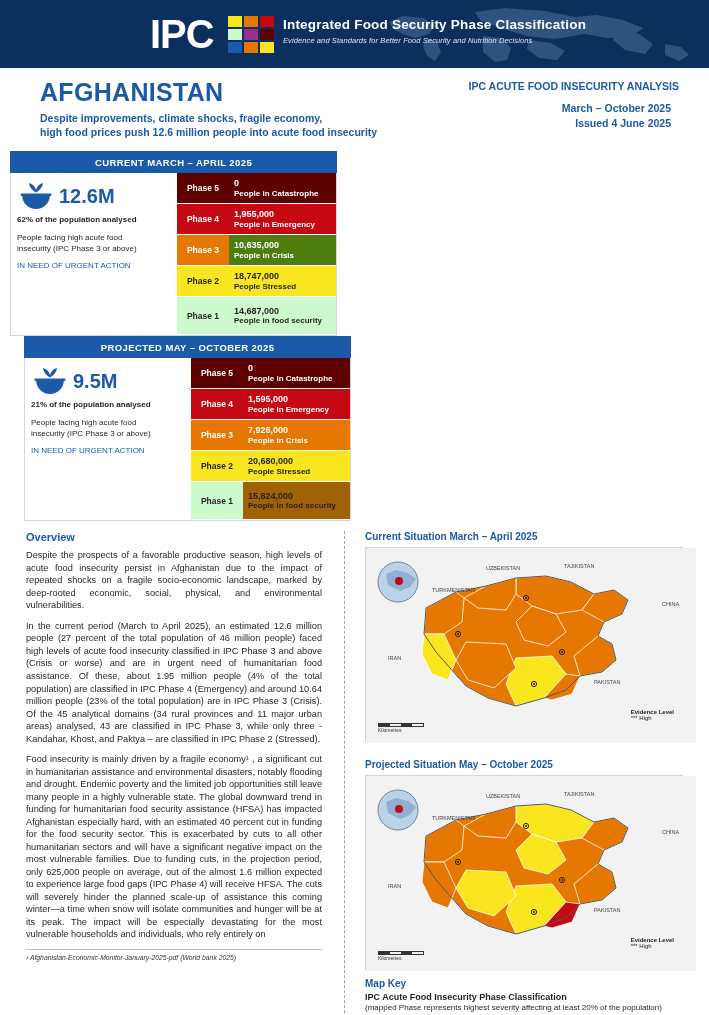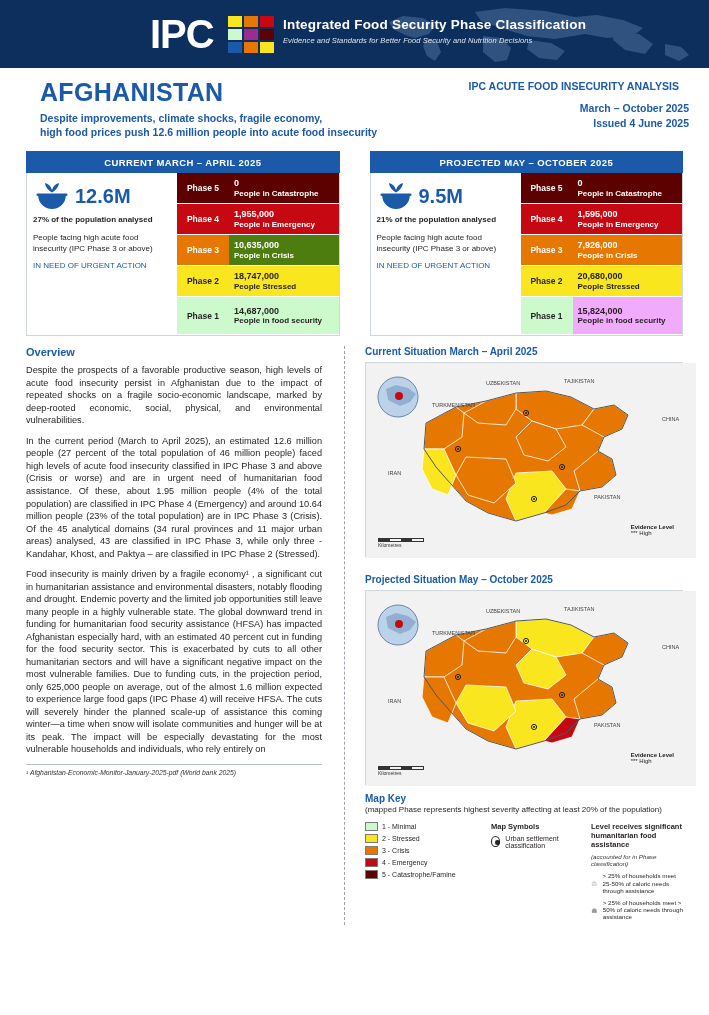--- a/index.html
+++ b/index.html
@@ -39,45 +39,45 @@
 
   
   .titleband { position:relative; padding:10px 30px 12px 40px;border-radius:26px; }
   .country { font-size:25px; font-weight:bold; color:#1b5aa8; letter-spacing:.3px; }
   .tagline { margin-top:4px; font-size:10.5px; font-weight:bold; color:#1b5aa8; line-height:1.35; }
   .analysis-type {
     position:absolute; right:30px; top:12px; text-align:right;
     font-size:10.5px; font-weight:bold; color:#1b5aa8;
   }
   .analysis-dates {
-    position:absolute; right:20px; top:33px; text-align:right;
+    position:absolute; right:38px; top:33px; text-align:right;
     font-size:10.5px; font-weight:bold; color:#1b5aa8; line-height:1.45;
   }
 
   
-  .panels { display:flex; gap:16px; padding:0 26px; position:relative; }
+  .panels { display:flex; gap:0; padding:0 10px; position:relative;flex-direction:column; }
   .panel { width:327px; }
   .panel.right { margin-left:14px; }
   .panel-head {
     background:#1b5aa8; color:#fff; font-size:9.5px; font-weight:bold;
     text-align:center; padding:5px 0 4px; letter-spacing:.4px;
     border:1px solid #1b5aa8;
   }
   .panel-body { display:flex; border:1px solid #cfd6de; border-top:none; }
   .panel-left {
     width:150px; padding:8px 6px 8px 6px; background:#fff;
   }
   .bigrow { display:flex; align-items:center; gap:4px; }
   .bowl { width:38px; height:30px; }
   .bignum { font-size:20px; font-weight:bold; color:#1b5aa8; }
   .pctline { font-size:8px; font-weight:bold; color:#231f20; margin-top:4px; line-height:1.3; }
   .facing { font-size:8px; color:#231f20; margin-top:7px; line-height:1.35; }
   .urgent { font-size:8px; color:#1b5aa8; font-weight:normal; margin-top:7px; line-height:1.35; }
 
-  .phasetable { flex:1; display:flex; flex-direction:column; }
+  .phasetable { flex:1; display:flex; flex-direction:column;margin-left:16px; }
   .prow { display:flex; align-items:stretch; min-height:31px; }
   .plabel {
     width:52px; font-size:8.5px; font-weight:bold; color:#fff;
     display:flex; align-items:center; justify-content:center;
     border-bottom:1px solid #fff;
   }
   .pvals {
     flex:1; padding:3px 5px; border-bottom:1px solid #fff;
     display:flex; flex-direction:column; justify-content:center;
   }
@@ -178,21 +178,21 @@
       <div class="panel-body">
         <div class="panel-left">
           <div class="bigrow">
             <svg class="bowl" viewBox="0 0 44 34">
               <path d="M6,16 h32 a16,16 0 0 1 -32,0 z" fill="#1b5aa8"></path>
               <rect x="4" y="14" width="36" height="3" rx="1.5" fill="#1b5aa8"></rect>
               <path d="M22,13 c-5,-3 -8,-7 -8,-11 c4,1 7,4 8,8 c1,-4 4,-7 8,-8 c0,4 -3,8 -8,11 z" fill="#1b5aa8"></path>
             </svg>
             <div class="bignum">12.6M</div>
           </div>
-          <div class="pctline">27% of the population analysed</div>
+          <div class="pctline">62% of the population analysed</div>
           <div class="facing">People facing high acute food insecurity (IPC Phase 3 or above)</div>
           <div class="urgent">IN NEED OF URGENT ACTION</div>
         </div>
         <div class="phasetable">
           <div class="prow">
             <div class="plabel" style="background:#5d0000;color:#fff">Phase 5</div>
             <div class="pvals" style="background:#5d0000;color:#fff">
               <div class="pnum">0</div>
               <div class="pdesc">People in Catastrophe</div>
             </div>
@@ -269,21 +269,21 @@
           </div>
           <div class="prow">
             <div class="plabel" style="background:#fae61e;color:#231f20">Phase 2</div>
             <div class="pvals" style="background:#fae61e;color:#231f20">
               <div class="pnum">20,680,000</div>
               <div class="pdesc">People Stressed</div>
             </div>
           </div>
           <div class="prow" style="min-height:38px">
             <div class="plabel" style="background:#cdfacd;color:#231f20">Phase 1</div>
-            <div class="pvals" style="background:#f0abfc;color:#231f20">
+            <div class="pvals" style="background:#a16207;color:#231f20">
               <div class="pnum">15,824,000</div>
               <div class="pdesc">People in food security</div>
             </div>
           </div>
         </div>
       </div>
     </div>
   </div>
 
   <div class="content">
@@ -419,20 +419,21 @@
               <i></i>
               <i></i>
               <i></i>
             </div>
           <span>Kilometres</span>
         </div>
       </div>
 
       <div class="mapkey">
         <div class="mk-h">Map Key</div>
+        <div class="mk-t">IPC Acute Food Insecurity Phase Classification</div>
         <div class="mk-sub">(mapped Phase represents highest severity affecting at least 20% of the population)</div>
 
         <div class="mk-cols">
           <div class="mk-c1">
             <div class="keyrow">
               <span class="swatch" style="background:#cdfacd"></span>
               <span class="keytext">1 - Minimal</span>
             </div>
             <div class="keyrow">
               <span class="swatch" style="background:#fae61e"></span>

